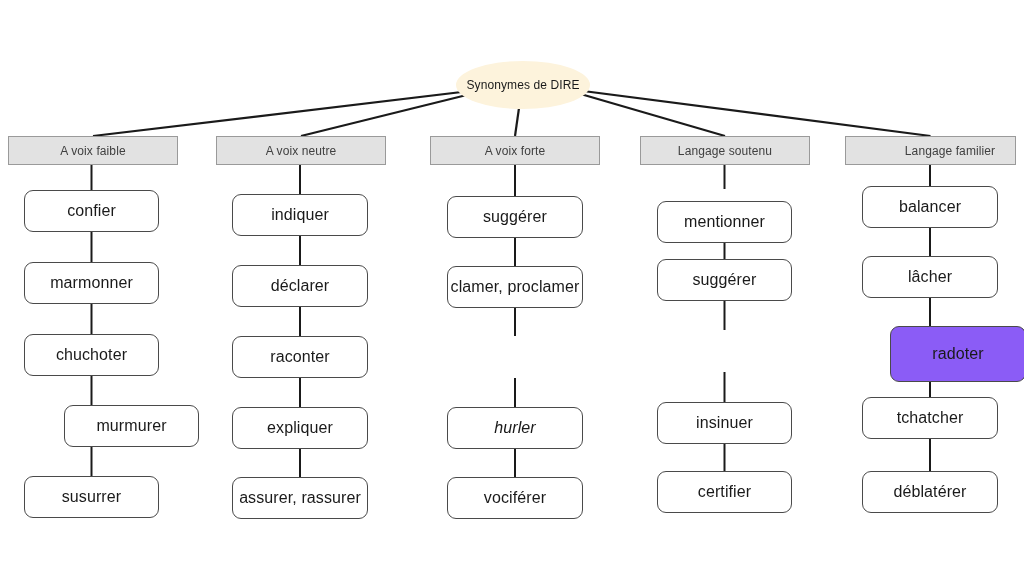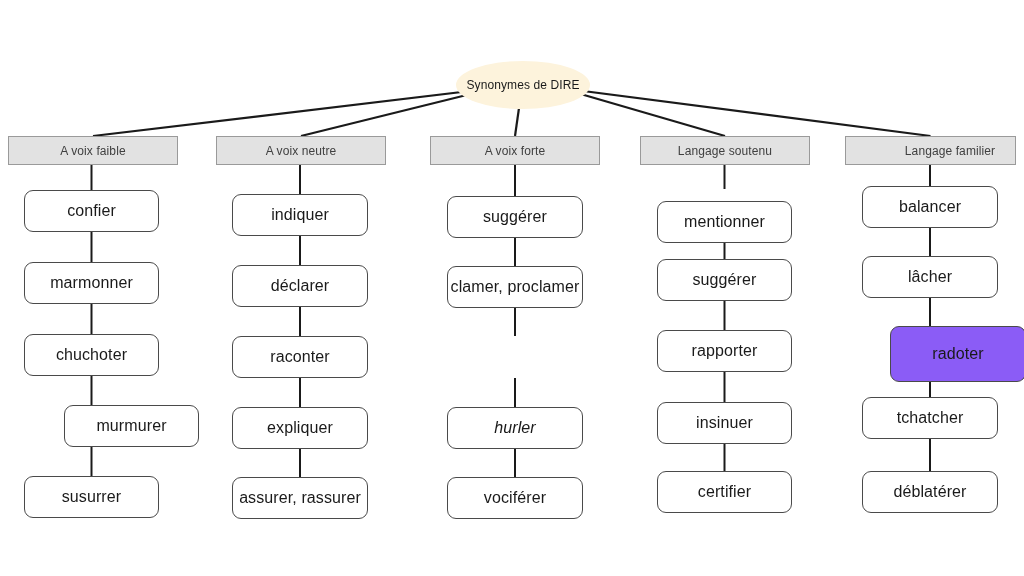--- a/index.html
+++ b/index.html
@@ -154,23 +154,20 @@
     </div>
     <div class="cat-header" style="left: 640px; top: 136px; width: 170px; height: 29px; background: rgb(226, 226, 226); border-color: rgb(154, 154, 154);">
       <span>Langage soutenu</span>
     </div>
     <div class="word-node" style="left: 657px; top: 189px; width: 135px; height: 42px; background: rgb(255, 255, 255); border-color: rgb(74, 74, 74); margin-top: 12px;">
       <span>mentionner</span>
     </div>
     <div class="word-node" style="left: 657px; top: 259px; width: 135px; height: 42px; background: rgb(255, 255, 255); border-color: rgb(74, 74, 74);">
       <span>suggérer</span>
     </div>
-    <div class="word-node" style="left: 657px; top: 330px; width: 135px; height: 42px; background: rgb(255, 255, 255); border-color: rgb(74, 74, 74);">
-      <span>rapporter</span>
-    </div>
     <div class="word-node" style="left: 657px; top: 402px; width: 135px; height: 42px; background: rgb(255, 255, 255); border-color: rgb(74, 74, 74);">
       <span>insinuer</span>
     </div>
     <div class="word-node" style="left: 657px; top: 471px; width: 135px; height: 42px; background: rgb(255, 255, 255); border-color: rgb(74, 74, 74);">
       <span>certifier</span>
     </div>
     <div class="cat-header" style="left: 845px; top: 136px; width: 171px; height: 29px; background: rgb(226, 226, 226); border-color: rgb(154, 154, 154); padding-left: 39px;">
       <span>Langage familier</span>
     </div>
     <div class="word-node" style="left: 862px; top: 186px; width: 136px; height: 42px; background: rgb(255, 255, 255); border-color: rgb(74, 74, 74);">

